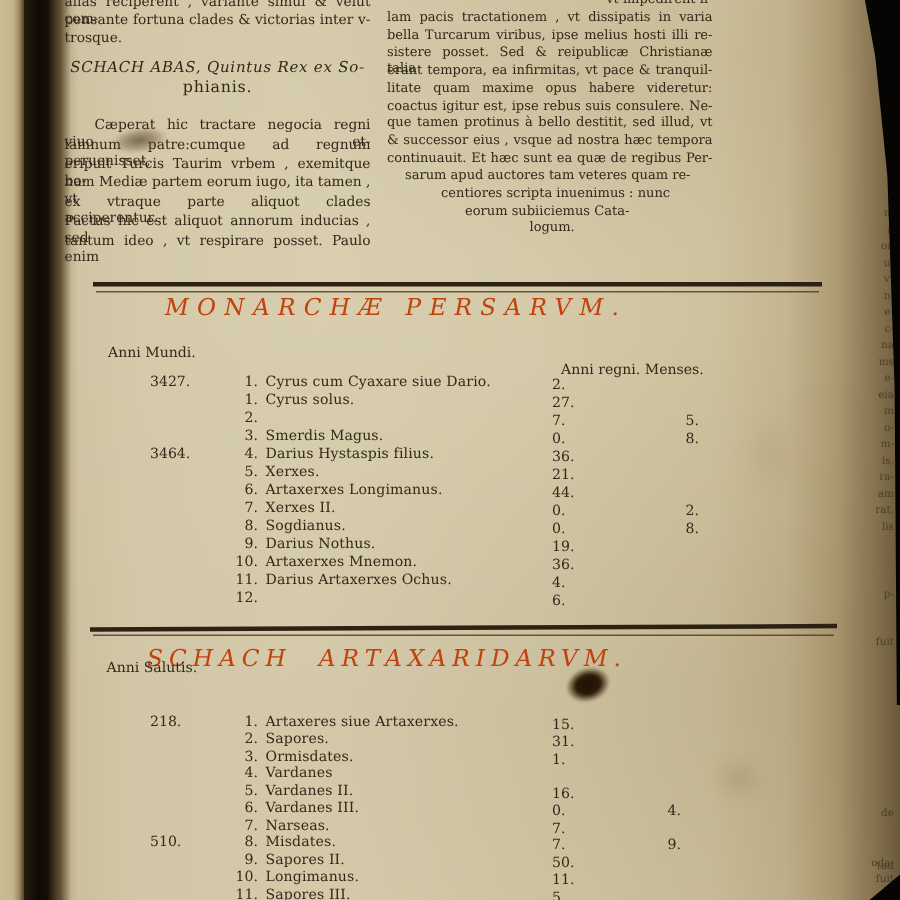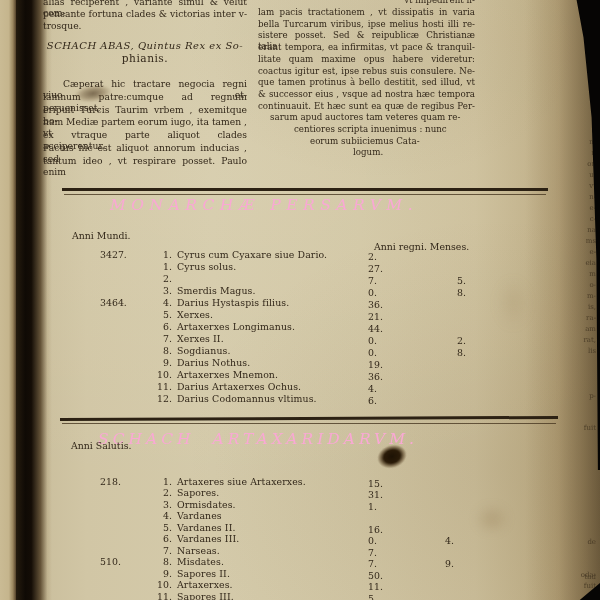--- a/index.html
+++ b/index.html
@@ -37,21 +37,21 @@
   .rl5{top:53.8px}.rl6{top:65.5px}.rl7{top:77.2px}.rl8{top:88.9px}.rl9{top:100.6px}
   .rl10{top:112.3px;padding-left:12px;width:205px}
   .rl11{top:124px;padding-left:36px}.rl12{top:135.7px;padding-left:52px}.rl13{top:147.4px;padding-left:95px}
   
   .rule{position:absolute;background:#2c2113;}
   #rule1{left:62px;top:188px;width:486px;height:2.6px;}
   #rule1b{left:64px;top:193.5px;width:482px;height:1px;background:rgba(72,56,34,.8);}
   #rule2{left:60px;top:417px;width:498px;height:2.8px;transform:rotate(-.25deg);}
   #rule2b{left:62px;top:422.5px;width:494px;height:1px;background:rgba(72,56,34,.8);}
   
-  .tbl-title{position:absolute;text-align:right;font-style:italic;font-size:15.5px;color:#f9a8d4;white-space:nowrap;}
+  .tbl-title{position:absolute;text-align:right;font-style:italic;font-size:15.5px;color:#c2410c;white-space:nowrap;}
   #t1-title{left:110px;top:196px;width:304px;letter-spacing:5.5px;}
   #t2-title{left:98px;top:430px;width:320px;letter-spacing:4px;word-spacing:9px;}
   .tbl-header{position:absolute;font-size:9.4px;white-space:nowrap;}
   #t1-lh{left:72px;top:230px;}  #t1-rh{left:374px;top:240.5px;}
   #t2-lh{left:71px;top:440px;}
   #t1-rows{position:absolute;left:0;top:248.5px;width:600px;}
   #t2-rows{position:absolute;left:0;top:475.5px;width:600px;}
   .trow{position:absolute;left:0;width:596px;height:12px;font-size:9.4px;white-space:nowrap;}
   .trow span{position:absolute;}
   .era{left:100px;}
@@ -241,21 +241,20 @@
     <span class="era"></span>
     <span class="num">11.</span>
     <span class="kname">Darius Artaxerxes Ochus.</span>
     <span class="yrs">4.</span>
     <span class="mos"></span>
   </div>
 
   <div class="trow" style="top: 144.6px;">
     <span class="era"></span>
     <span class="num">12.</span>
-    <span class="kname">Darius Codomannus vltimus.</span>
     <span class="yrs">6.</span>
     <span class="mos"></span>
   </div>
 </div>
 
   <div class="rule" id="rule2"></div>
   <div class="rule" id="rule2b"></div>
 
   <div class="tbl-title" id="t2-title">SCHACH ARTAXARIDARVM.</div>
   <div class="tbl-header" id="t2-lh">Anni Salutis.</div>
@@ -328,21 +327,21 @@
     <span class="era"></span>
     <span class="num">9.</span>
     <span class="kname">Sapores II.</span>
     <span class="yrs">50.</span>
     <span class="mos"></span>
   </div>
 
   <div class="trow" style="top: 103.95px;">
     <span class="era"></span>
     <span class="num">10.</span>
-    <span class="kname">Artaxerxes.</span>
+    <span class="kname">Longimanus.</span>
     <span class="yrs">11.</span>
     <span class="mos"></span>
   </div>
 
   <div class="trow" style="top: 115.5px;">
     <span class="era"></span>
     <span class="num">11.</span>
     <span class="kname">Sapores III.</span>
     <span class="yrs">5.</span>
     <span class="mos"></span>

